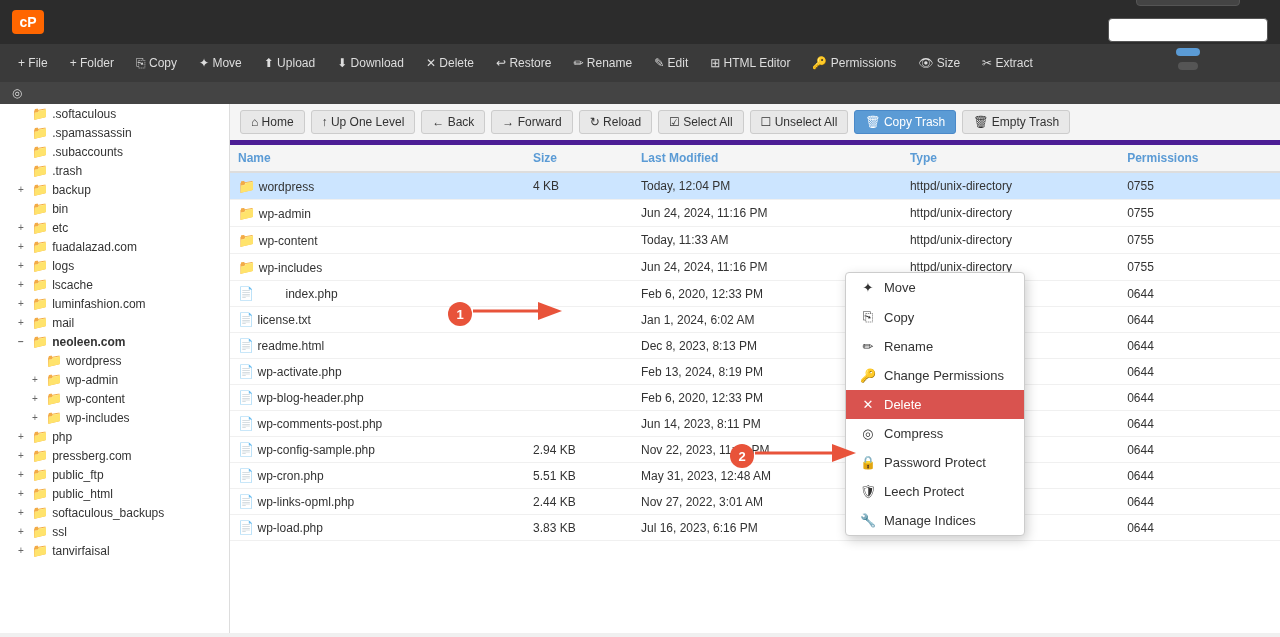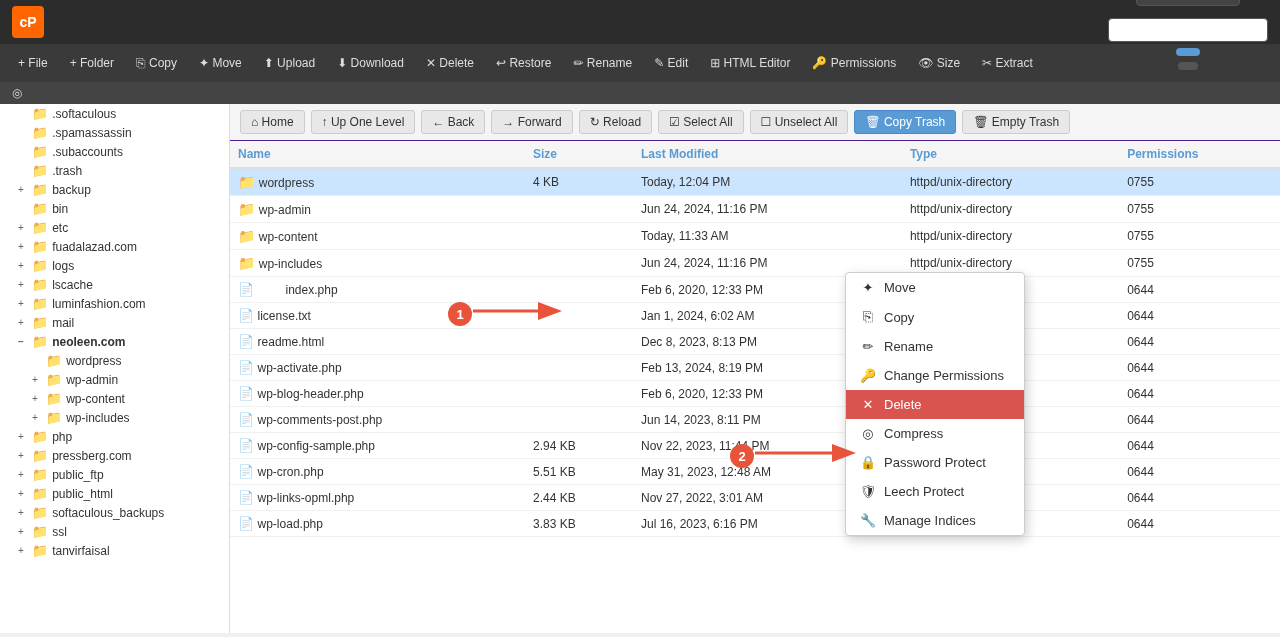--- a/index.html
+++ b/index.html
@@ -17,21 +17,21 @@
     .top-bar-logo {
       display: flex;
       align-items: center;
       gap: 8px;
       font-size: 16px;
       font-weight: bold;
       margin-right: 20px;
     }
     .cpanel-icon {
       width: 32px;
-      height: 32px;
+      height: 24px;
       background: #f60;
       border-radius: 4px;
       display: flex;
       align-items: center;
       justify-content: center;
       font-weight: bold;
       font-size: 14px;
       color: white;
     }
     .search-area {
@@ -149,21 +149,21 @@
       flex: 1;
       display: flex;
       flex-direction: column;
       overflow: hidden;
       position: relative;
     }
 
     
     .action-bar {
       background: #f5f5f5;
-      border-bottom: 1px solid #4c1d95;
+      border-bottom: 5px solid #4c1d95;
       padding: 6px 10px;
       display: flex;
       align-items: center;
       gap: 6px;
       flex-wrap: wrap;
     }
     .action-btn {
       background: #e8e8e8;
       border: 1px solid #ccc;
       padding: 4px 10px;

